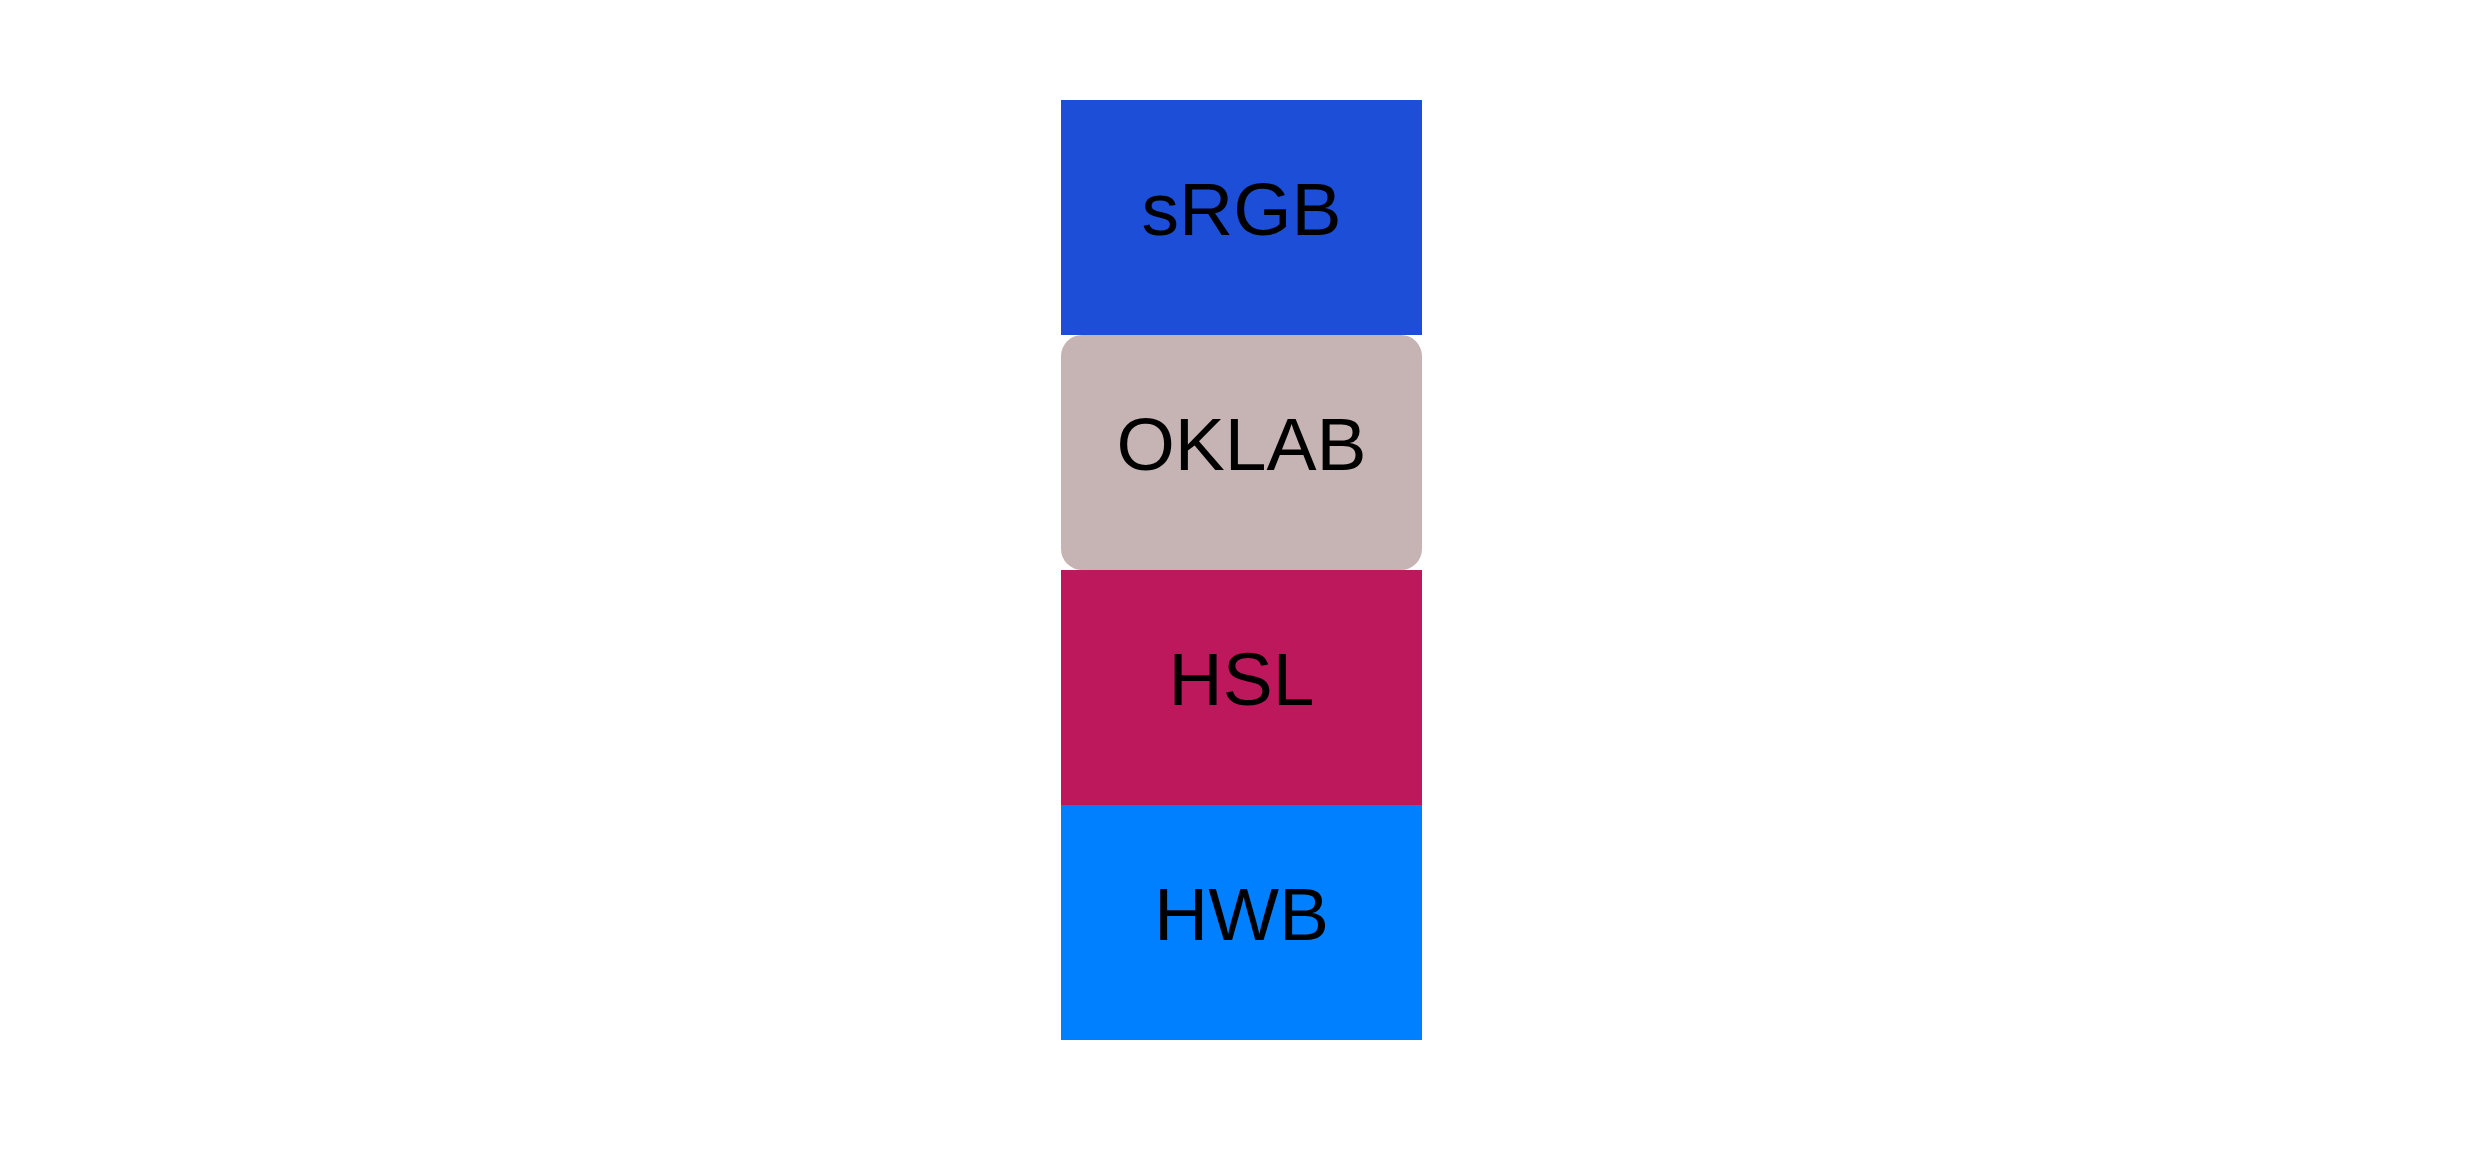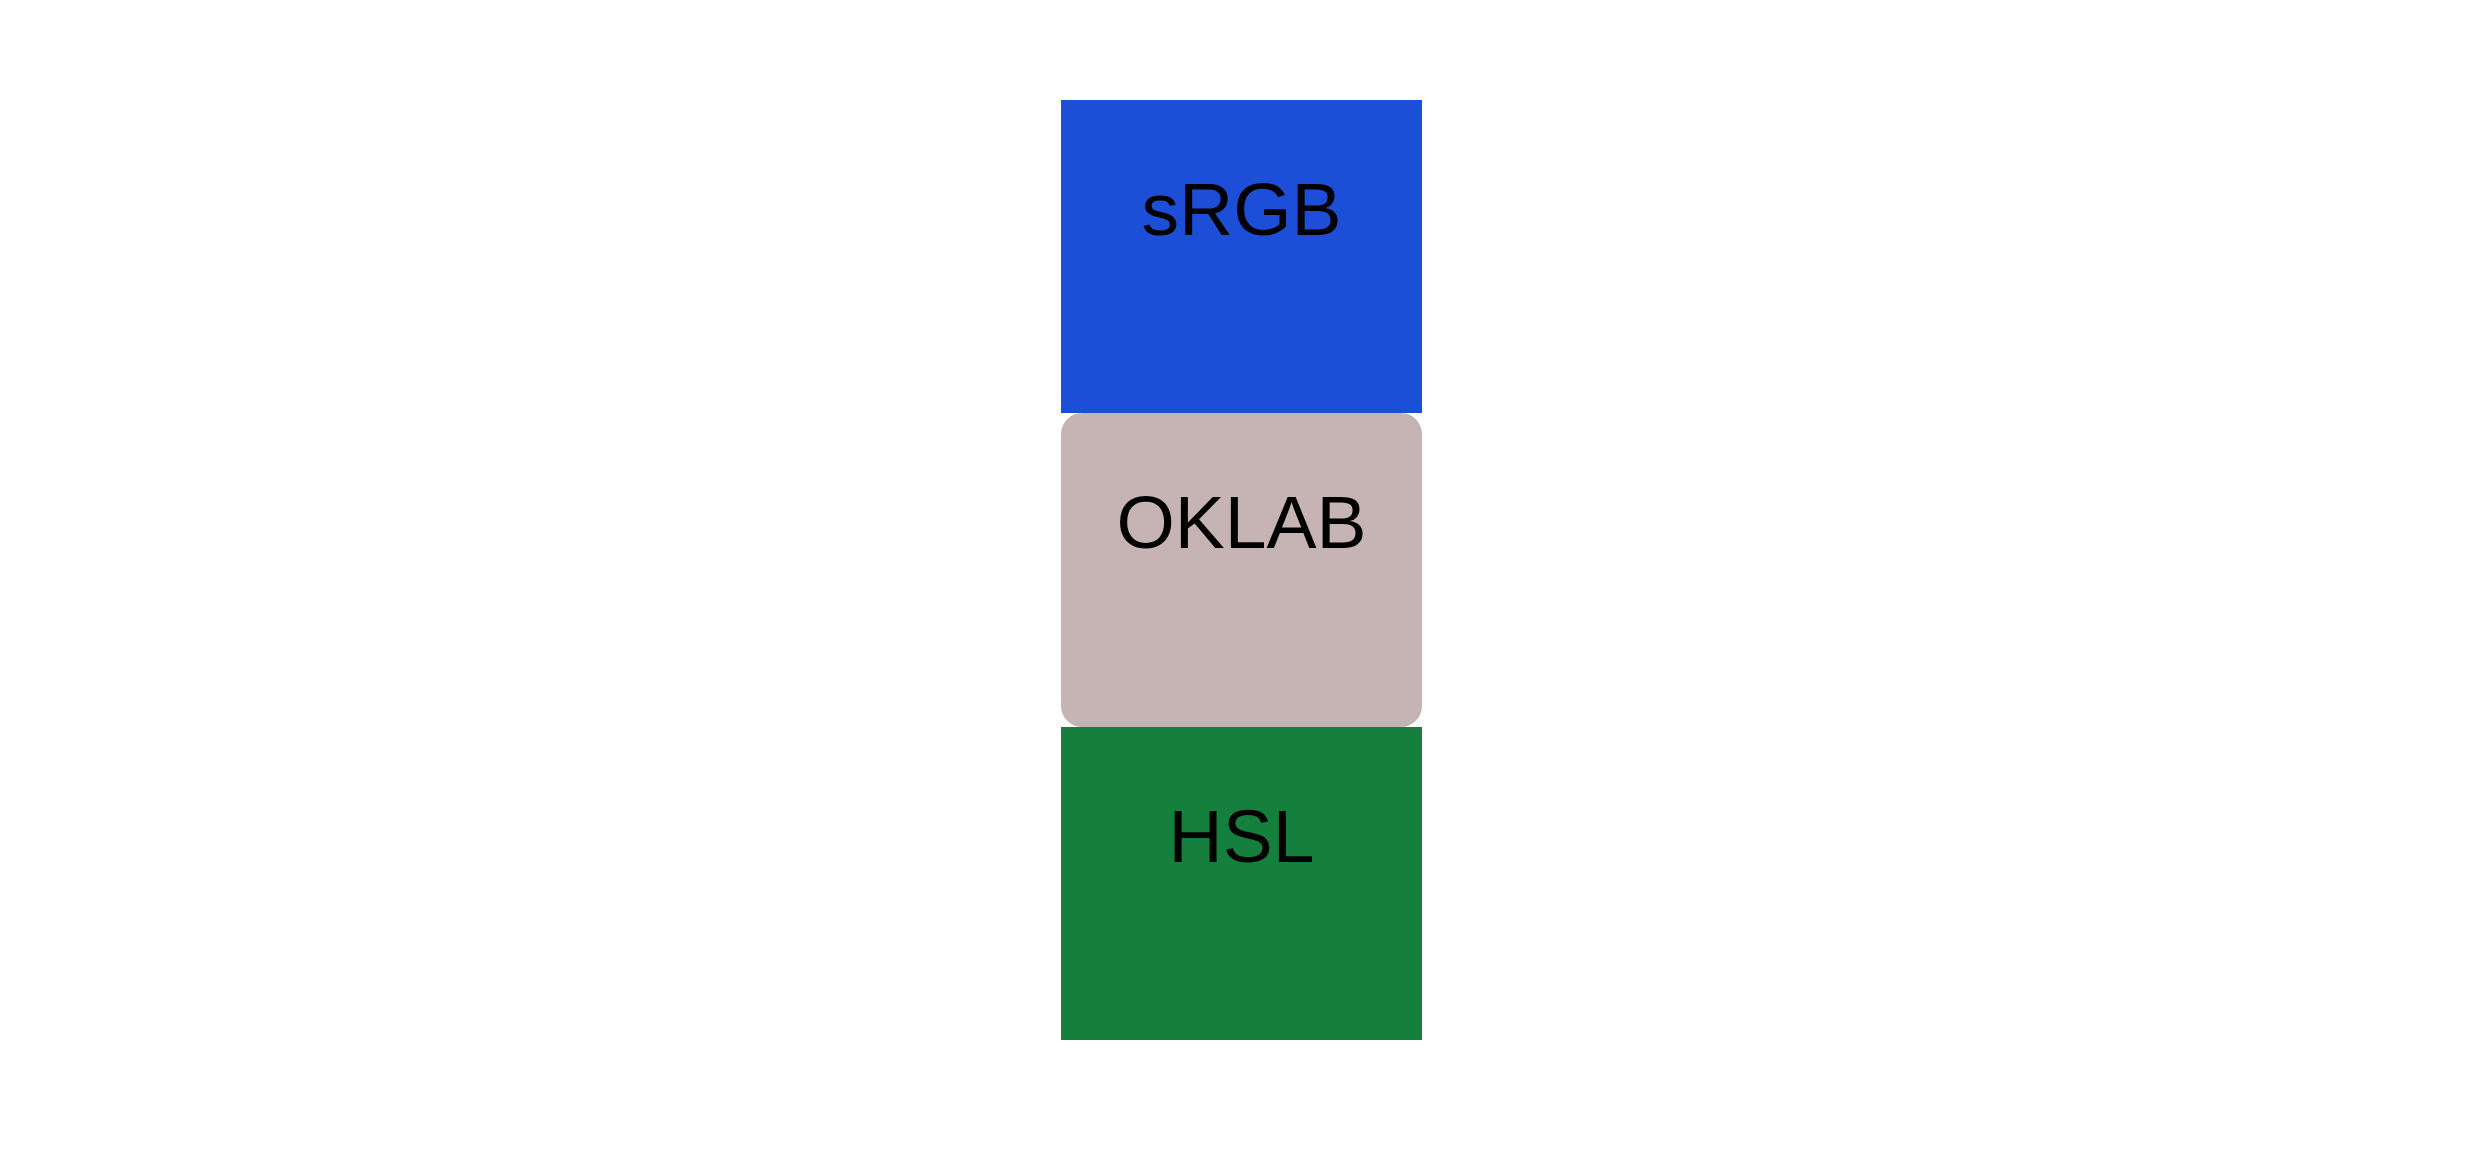--- a/index.html
+++ b/index.html
@@ -55,18 +55,21 @@
 <div id="swatch-stack">
 
   <div class="swatch" style="background-color: #1d4ed8;">
     <div class="swatch-label">sRGB</div>
   </div>
 
   <div class="swatch" style="background-color: rgb(198, 179, 179); border-radius: 21px;">
     <div class="swatch-label">OKLAB</div>
   </div>
 
-  <div class="swatch" style="background-color: #15803d; padding-left: 28px;">
+  <div class="swatch" style="background-color: #be185d; padding-left: 28px;">
     <div class="swatch-label">HSL</div>
   </div>
 
+  <div class="swatch" style="background-color: rgb(0, 128, 255);">
+    <div class="swatch-label">HWB</div>
+  </div>
 
 </div>
 
 </body></html>

